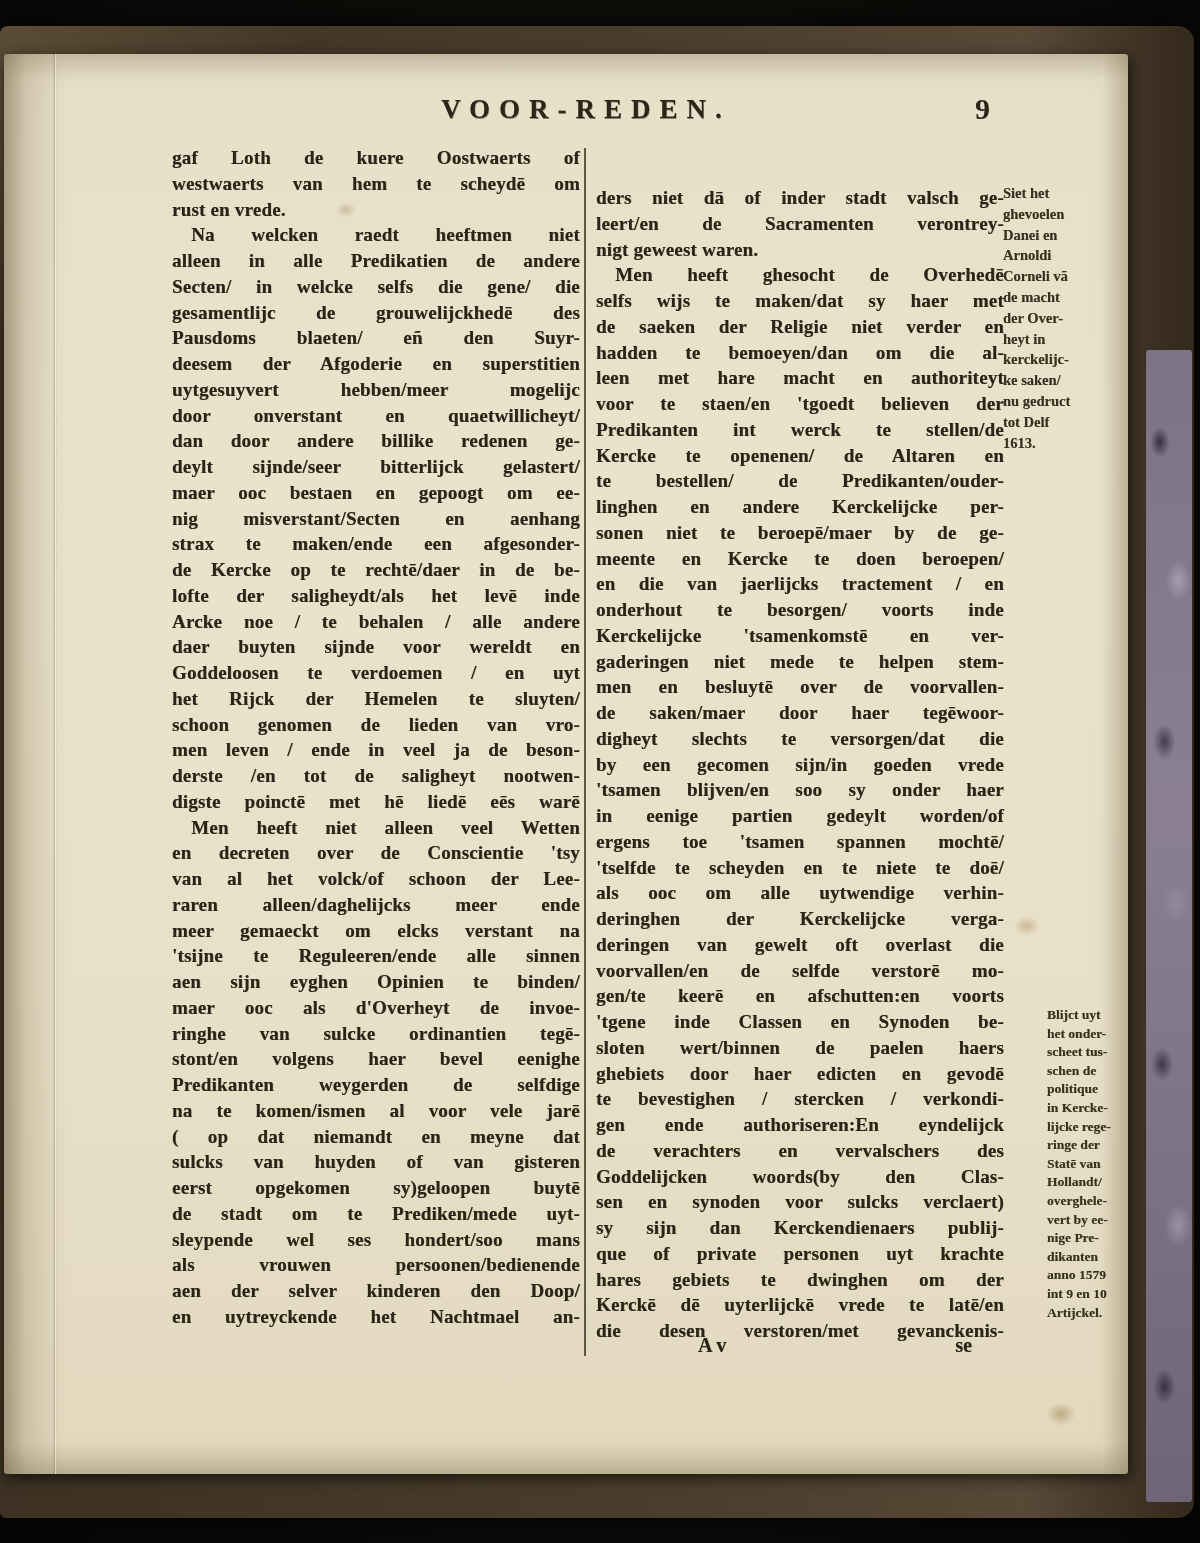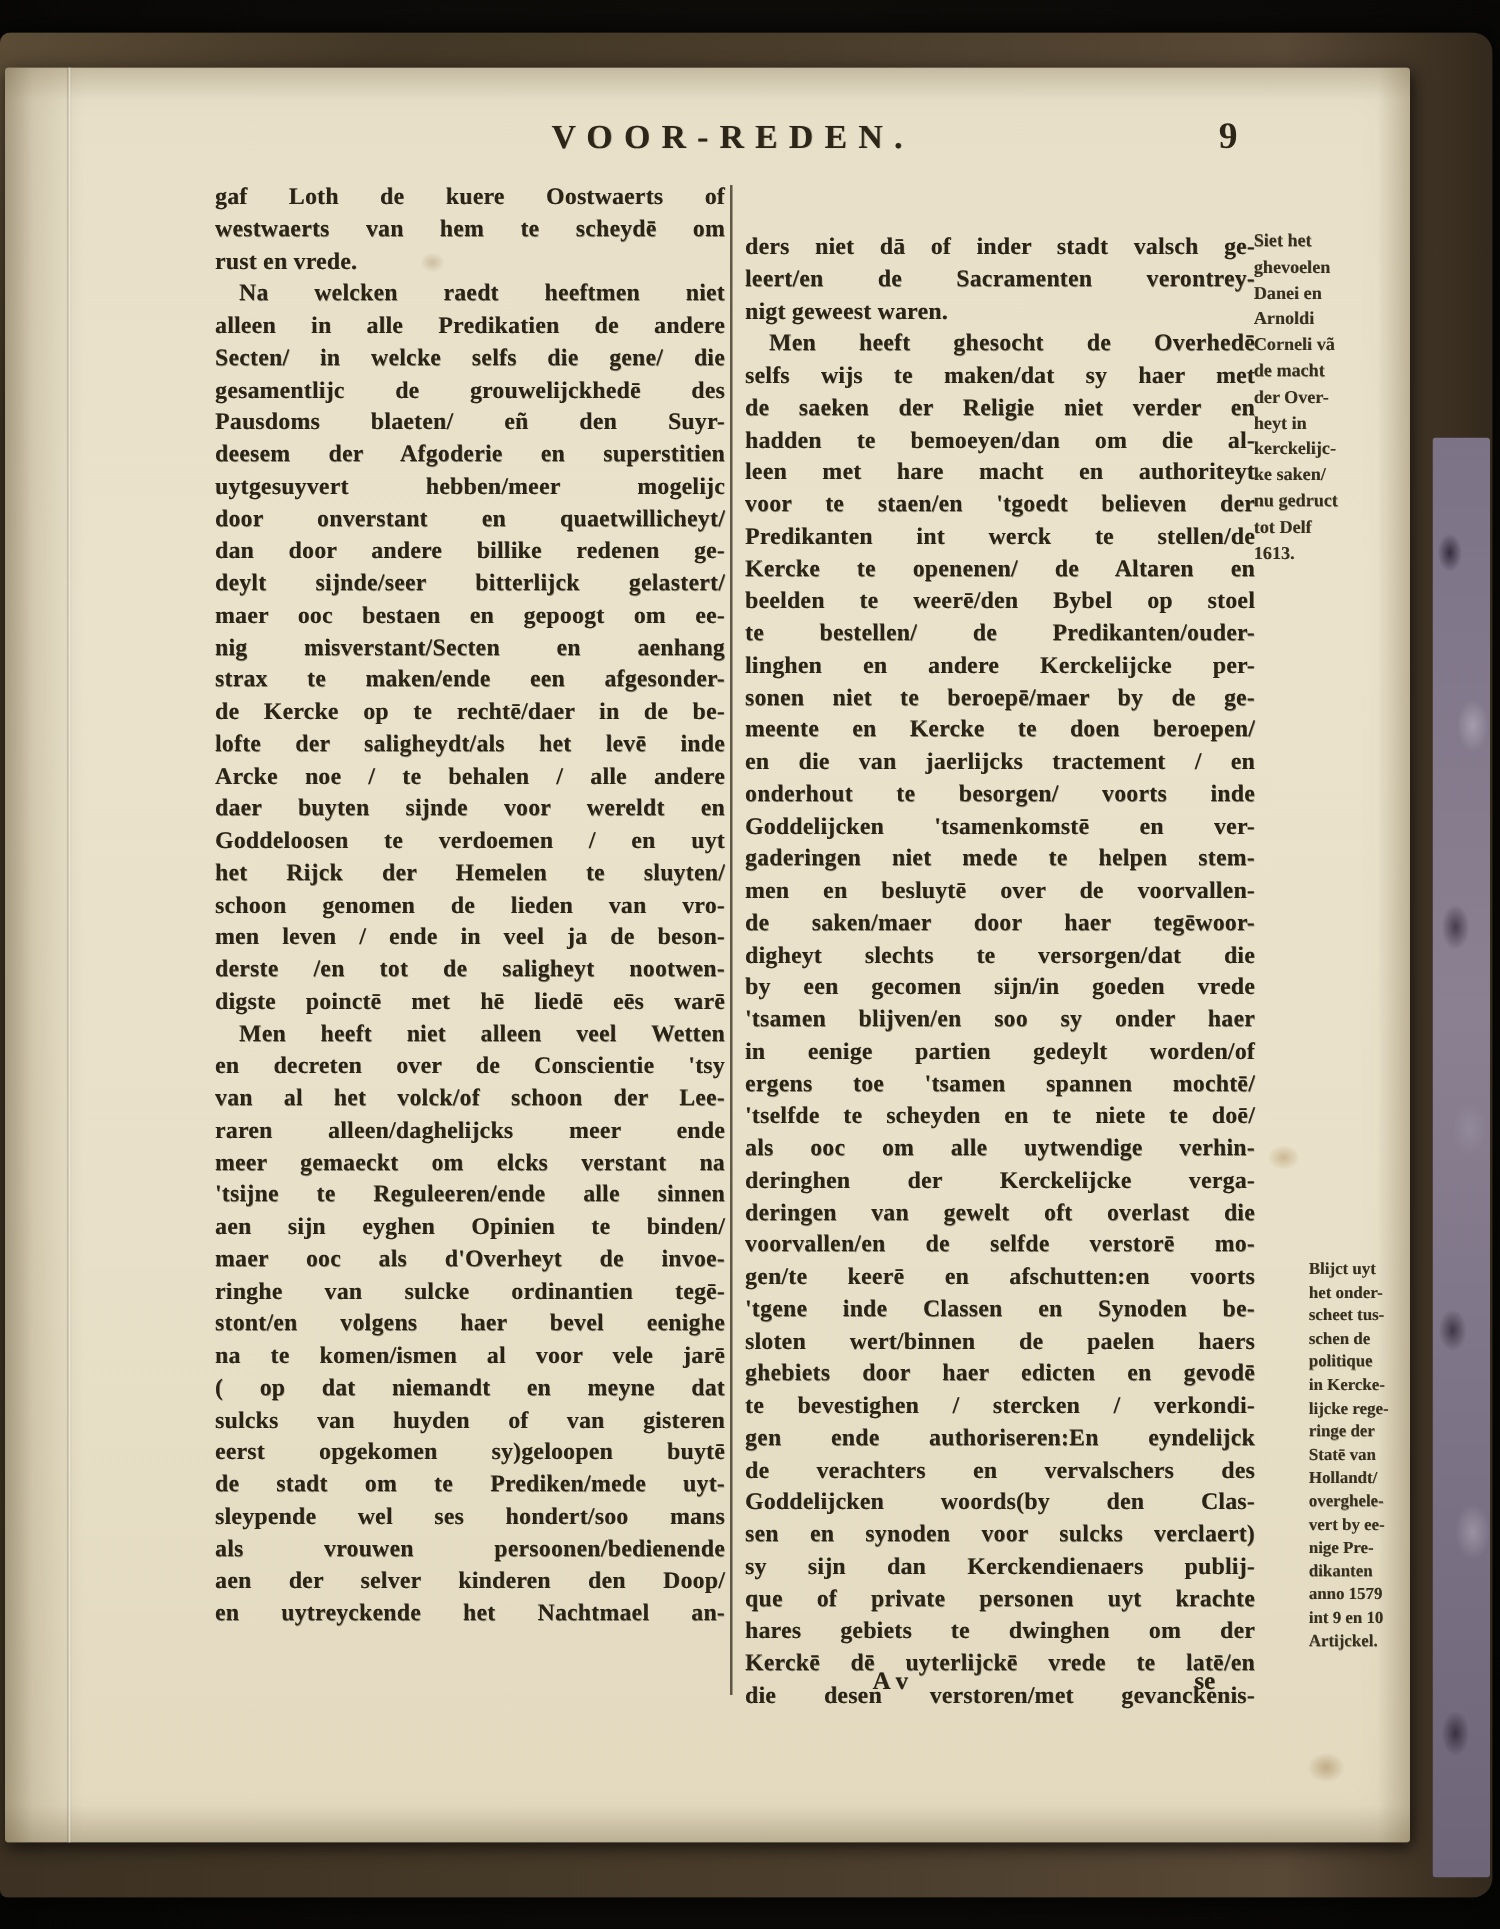--- a/index.html
+++ b/index.html
@@ -109,20 +109,21 @@
         <div class="line"> Men heeft niet alleen veel Wetten</div>
         <div class="line">en decreten over de Conscientie 'tsy</div>
         <div class="line">van al het volck/of schoon der Lee-</div>
         <div class="line">raren alleen/daghelijcks meer ende</div>
         <div class="line">meer gemaeckt om elcks verstant na</div>
         <div class="line">'tsijne te Reguleeren/ende alle sinnen</div>
         <div class="line">aen sijn eyghen Opinien te binden/</div>
         <div class="line">maer ooc als d'Overheyt de invoe-</div>
         <div class="line">ringhe van sulcke ordinantien tegē-</div>
         <div class="line">stont/en volgens haer bevel eenighe</div>
+        <div class="line">Predikanten weygerden de selfdige</div>
         <div class="line">na te komen/ismen al voor vele jarē</div>
         <div class="line">( op dat niemandt en meyne dat</div>
         <div class="line">sulcks van huyden of van gisteren</div>
         <div class="line">eerst opgekomen sy)geloopen buytē</div>
         <div class="line">de stadt om te Prediken/mede uyt-</div>
         <div class="line">sleypende wel ses hondert/soo mans</div>
         <div class="line">als vrouwen persoonen/bedienende</div>
         <div class="line">aen der selver kinderen den Doop/</div>
         <div class="line">en uytreyckende het Nachtmael an-</div>
       </div>
@@ -131,28 +132,27 @@
         <div class="line">leert/en de Sacramenten verontrey-</div>
         <div class="line short">nigt geweest waren.</div>
         <div class="line"> Men heeft ghesocht de Overhedē</div>
         <div class="line">selfs wijs te maken/dat sy haer met</div>
         <div class="line">de saeken der Religie niet verder en</div>
         <div class="line">hadden te bemoeyen/dan om die al-</div>
         <div class="line">leen met hare macht en authoriteyt</div>
         <div class="line">voor te staen/en 'tgoedt believen der</div>
         <div class="line">Predikanten int werck te stellen/de</div>
         <div class="line">Kercke te openenen/ de Altaren en</div>
-        <div class="line">beelden te weerē/den Bybel op stoel</div>
         <div class="line">te bestellen/ de Predikanten/ouder-</div>
         <div class="line">linghen en andere Kerckelijcke per-</div>
         <div class="line">sonen niet te beroepē/maer by de ge-</div>
         <div class="line">meente en Kercke te doen beroepen/</div>
         <div class="line">en die van jaerlijcks tractement / en</div>
         <div class="line">onderhout te besorgen/ voorts inde</div>
-        <div class="line">Goddelijcken 'tsamenkomstē en ver-</div>
+        <div class="line">Kerckelijcke 'tsamenkomstē en ver-</div>
         <div class="line">gaderingen niet mede te helpen stem-</div>
         <div class="line">men en besluytē over de voorvallen-</div>
         <div class="line">de saken/maer door haer tegēwoor-</div>
         <div class="line">digheyt slechts te versorgen/dat die</div>
         <div class="line">by een gecomen sijn/in goeden vrede</div>
         <div class="line">'tsamen blijven/en soo sy onder haer</div>
         <div class="line">in eenige partien gedeylt worden/of</div>
         <div class="line">ergens toe 'tsamen spannen mochtē/</div>
         <div class="line">'tselfde te scheyden en te niete te doē/</div>
         <div class="line">als ooc om alle uytwendige verhin-</div>

